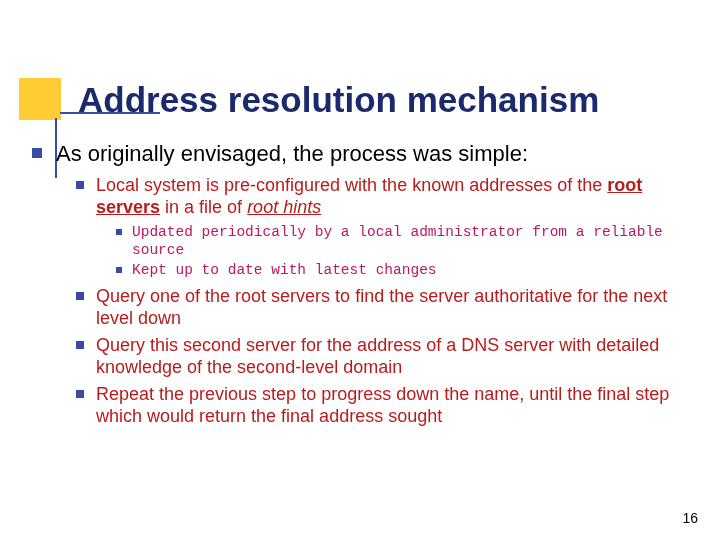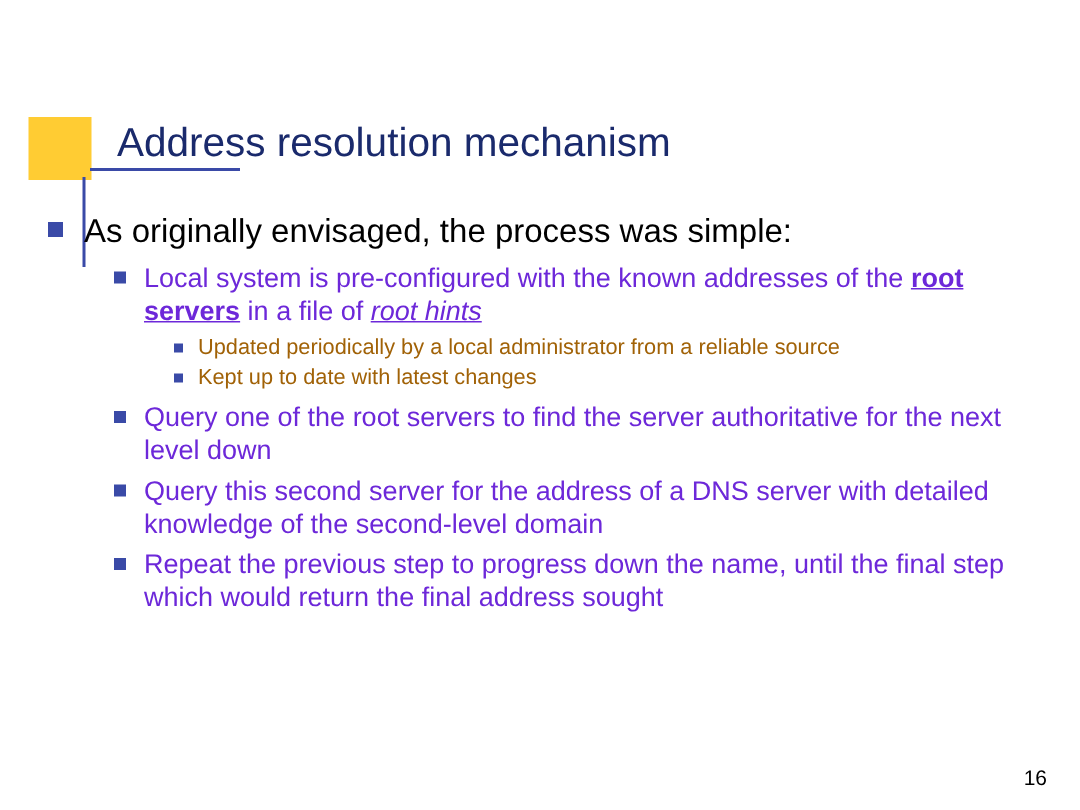--- a/index.html
+++ b/index.html
@@ -32,22 +32,22 @@
     top: 118px;
     left: 55px;
     width: 2px;
     height: 60px;
     background: #3a4aa7;
   }
   .slide-title {
     position: absolute;
     top: 80px;
     left: 78px;
-    font-size: 27px;
-    font-weight: normal;
+    font-size: 35px;
+    font-weight: bold;
     color: #1a2a6c;
     font-family: Verdana, Geneva, sans-serif;
   }
   .content {
     position: absolute;
     top: 140px;
     left: 32px;
     right: 39px;
   }
   .lvl1 {
@@ -78,21 +78,21 @@
   }
   .lvl2 .bullet {
     width: 8px; height: 8px;
     background: #3a4aa7;
     margin-top: 7px;
     margin-right: 12px;
     flex-shrink: 0;
   }
   .lvl2 .text {
     font-size: 18px;
-    color: #6d28d9;
+    color: #b91c1c;
     line-height: 1.25;
   }
   .lvl3-wrap {
     margin-left: 40px;
     margin-top: 4px;
     margin-bottom: 6px;
   }
   .lvl3 {
     display: flex;
     align-items: flex-start;
@@ -100,22 +100,23 @@
   }
   .lvl3 .bullet {
     width: 6px; height: 6px;
     background: #3a4aa7;
     margin-top: 6px;
     margin-right: 10px;
     flex-shrink: 0;
   }
   .lvl3 .text {
     font-size: 14.5px;
-    color: #a16207;
+    color: #be185d;
     line-height: 1.25;
+    font-family: Liberation Mono, monospace;
   }
   .bold-under {
     font-weight: bold;
     text-decoration: underline;
   }
   .ital-under {
     font-style: italic;
     text-decoration: underline;
   }
   .page-num {

